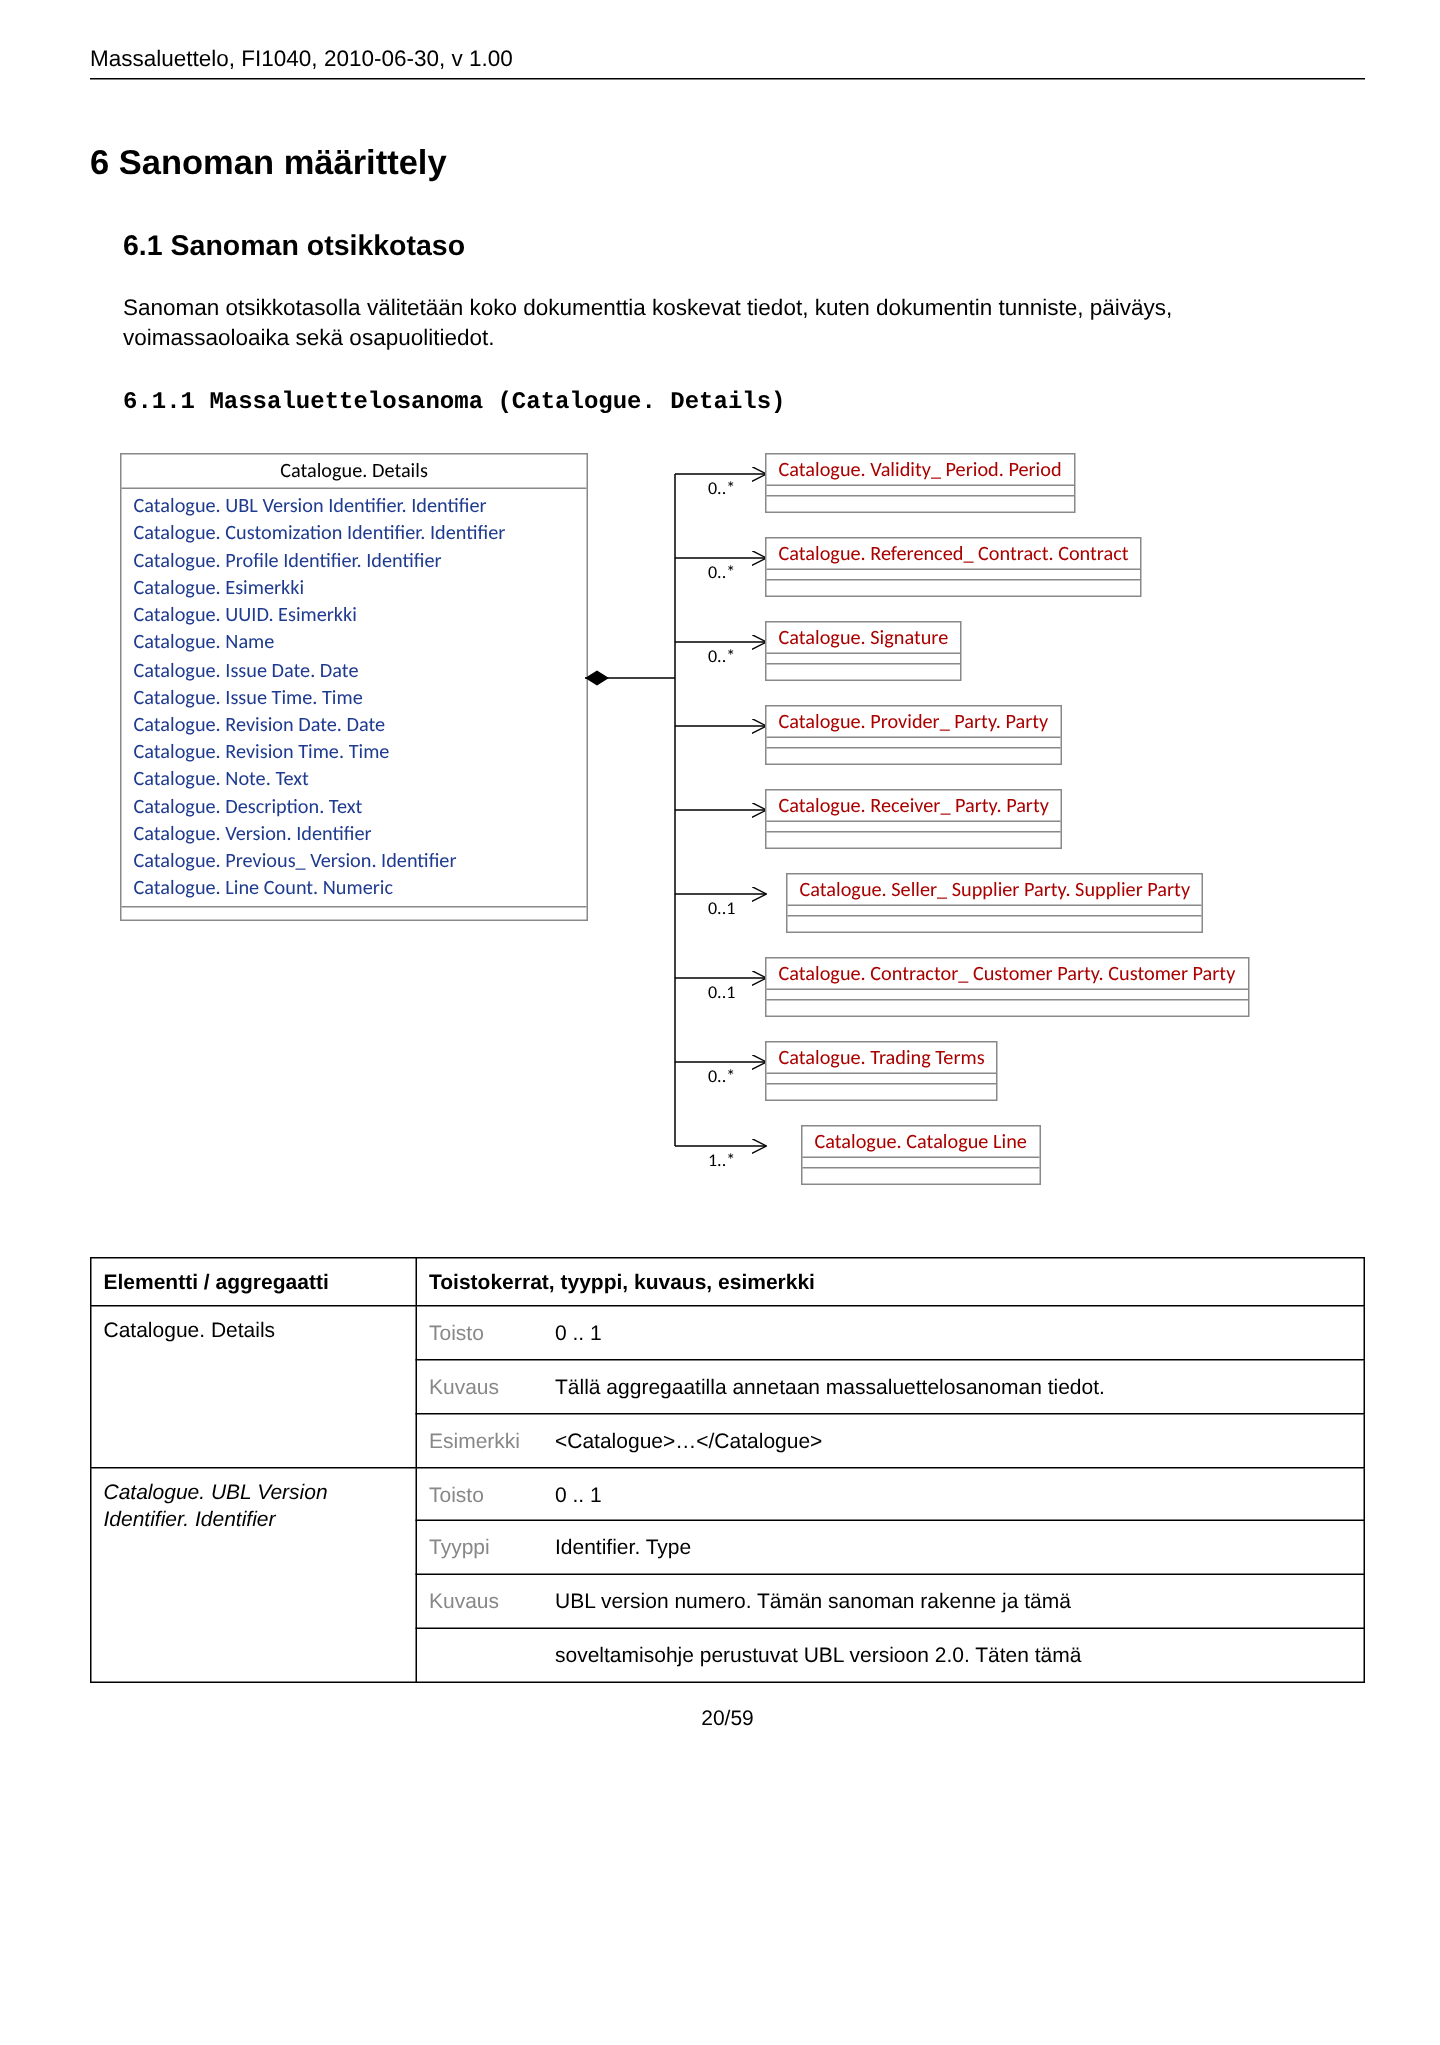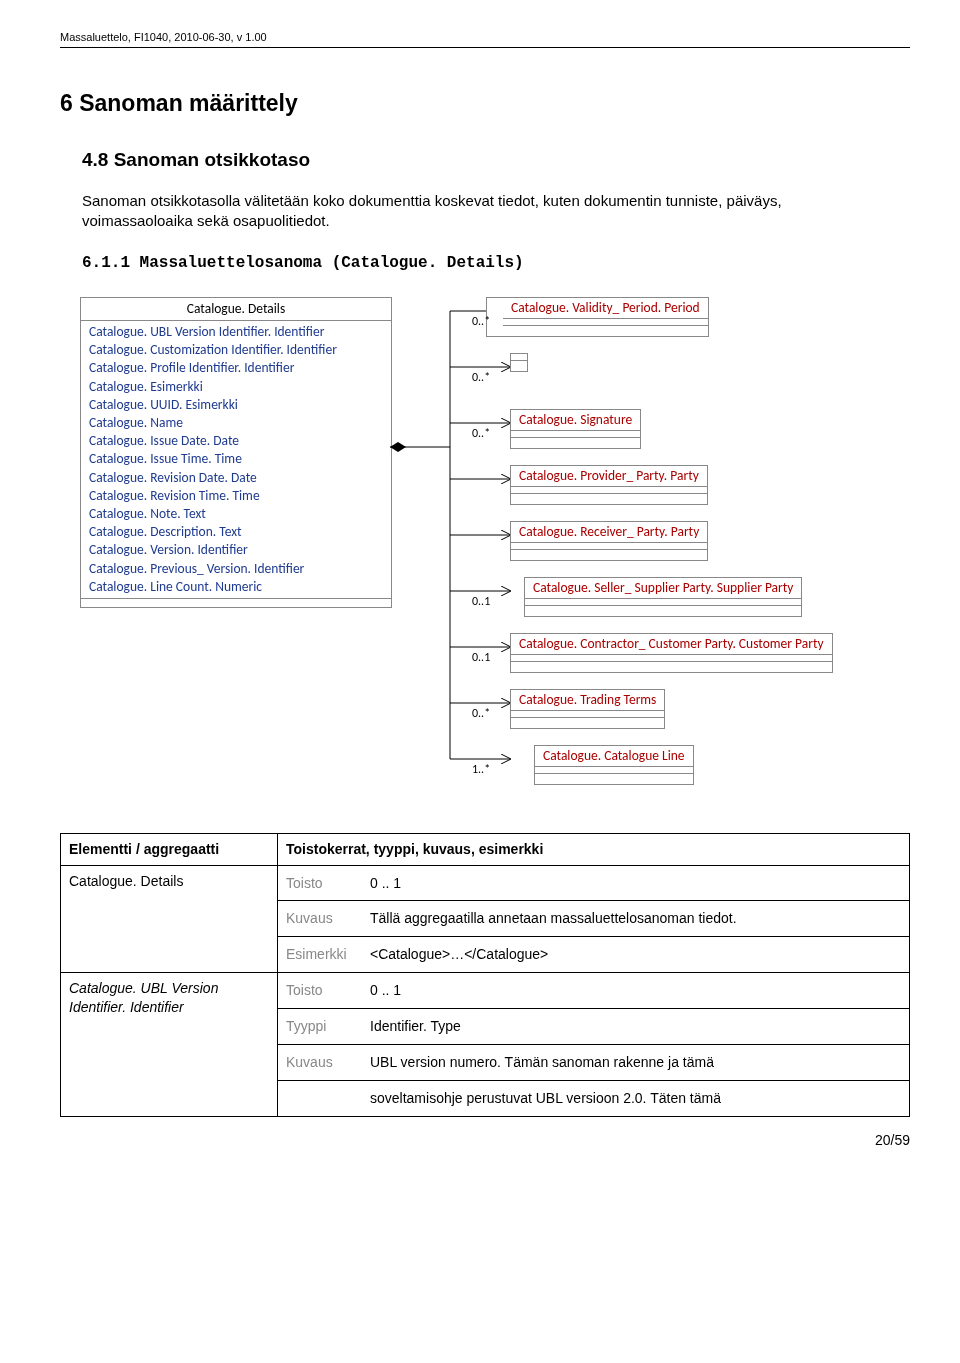--- a/index.html
+++ b/index.html
@@ -8,21 +8,21 @@
     padding: 30px 50px 20px 60px;
     background: #fff;
     color: #000;
     width: 960px;
     box-sizing: border-box;
     font-size: 14px;
     line-height: 1.35;
   }
   .header {
     font-family: "Trebuchet MS", Arial, sans-serif;
-    font-size: 11px;
+    font-size: 15px;
     border-bottom: 1px solid #000;
     padding-bottom: 2px;
     margin-bottom: 40px;
   }
   h1.sec6 {
     font-family: "Trebuchet MS", Arial, sans-serif;
     font-size: 23px;
     margin: 0 0 28px 0;
   }
   h2.sec61 {
@@ -103,33 +103,33 @@
   table.def th {
     font-weight: bold;
     background: #fff;
   }
   .col1 { width: 200px; font-weight: normal; margin-left: 20px; }
   .lab { color: #888; font-weight: normal; width: 80px; display: inline-block; }
   .lab2row { display:flex; gap:8px; margin:2px 0; }
   .lab2row .lab { flex:0 0 76px; }
   .lab2row .val { flex:1 1 auto; }
   .page-num {
-    text-align: right;
+    text-align: center;
     font-family: "Trebuchet MS", Arial, sans-serif;
     font-size: 14px;
     margin-top: 14px;
   }
 </style>
 </head>
 <body>
 
 <div class="header">Massaluettelo, FI1040, 2010-06-30, v 1.00</div>
 
 <h1 class="sec6">6   Sanoman määrittely</h1>
-<h2 class="sec61">4.8  Sanoman otsikkotaso</h2>
+<h2 class="sec61">6.1  Sanoman otsikkotaso</h2>
 <p class="intro">Sanoman otsikkotasolla välitetään koko dokumenttia koskevat tiedot, kuten dokumentin tunniste, päiväys, voimassaoloaika sekä osapuolitiedot.</p>
 <h3 class="sec611">6.1.1  Massaluettelosanoma (Catalogue. Details)</h3>
 
 <div class="diagram">
 
   <div class="uml-box main" style="left:20px; top:10px; width:310px;">
     <div class="uml-title">Catalogue. Details</div>
     <div class="uml-attrs" id="main-attrs">
         <div>Catalogue. UBL Version Identifier. Identifier</div>
         <div>Catalogue. Customization Identifier. Identifier</div>
@@ -164,27 +164,28 @@
       <path d="M 390 192 L 450 192" stroke="#000" fill="none" stroke-width="1" marker-end="url(#arrow)"></path>
       <path d="M 390 248 L 450 248" stroke="#000" fill="none" stroke-width="1" marker-end="url(#arrow)"></path>
       <path d="M 390 304 L 450 304" stroke="#000" fill="none" stroke-width="1" marker-end="url(#arrow)"></path>
       <path d="M 390 360 L 450 360" stroke="#000" fill="none" stroke-width="1" marker-end="url(#arrow)"></path>
       <path d="M 390 416 L 450 416" stroke="#000" fill="none" stroke-width="1" marker-end="url(#arrow)"></path>
       <path d="M 390 472 L 450 472" stroke="#000" fill="none" stroke-width="1" marker-end="url(#arrow)"></path>
       <path d="M 330 160 L 390 160" stroke="#000" fill="none"></path>
       <path d="M 390 24 L 390 472" stroke="#000" fill="none"></path>
       <path d="M 330 160 l 8 -5 l 8 5 l -8 5 z" fill="#000"></path>
     </svg>
-<div class="uml-box small" style="left: 426px; top: 10px; padding-left: 16px;">
+<div class="uml-box small" style="left: 450px; top: 10px;">
       <div class="uml-title">Catalogue. Validity_ Period. Period</div>
       <div class="uml-attrs"></div>
       <div class="uml-ops"></div>
     </div>
     <div class="mult" style="left: 412px; top: 26px;">0..*</div>
     <div class="uml-box small" style="left: 450px; top: 66px;">
+      <div class="uml-title">Catalogue. Referenced_ Contract. Contract</div>
       <div class="uml-attrs"></div>
       <div class="uml-ops"></div>
     </div>
     <div class="mult" style="left: 412px; top: 82px;">0..*</div>
     <div class="uml-box small" style="left: 450px; top: 122px;">
       <div class="uml-title">Catalogue. Signature</div>
       <div class="uml-attrs"></div>
       <div class="uml-ops"></div>
     </div>
     <div class="mult" style="left: 412px; top: 138px;">0..*</div>

